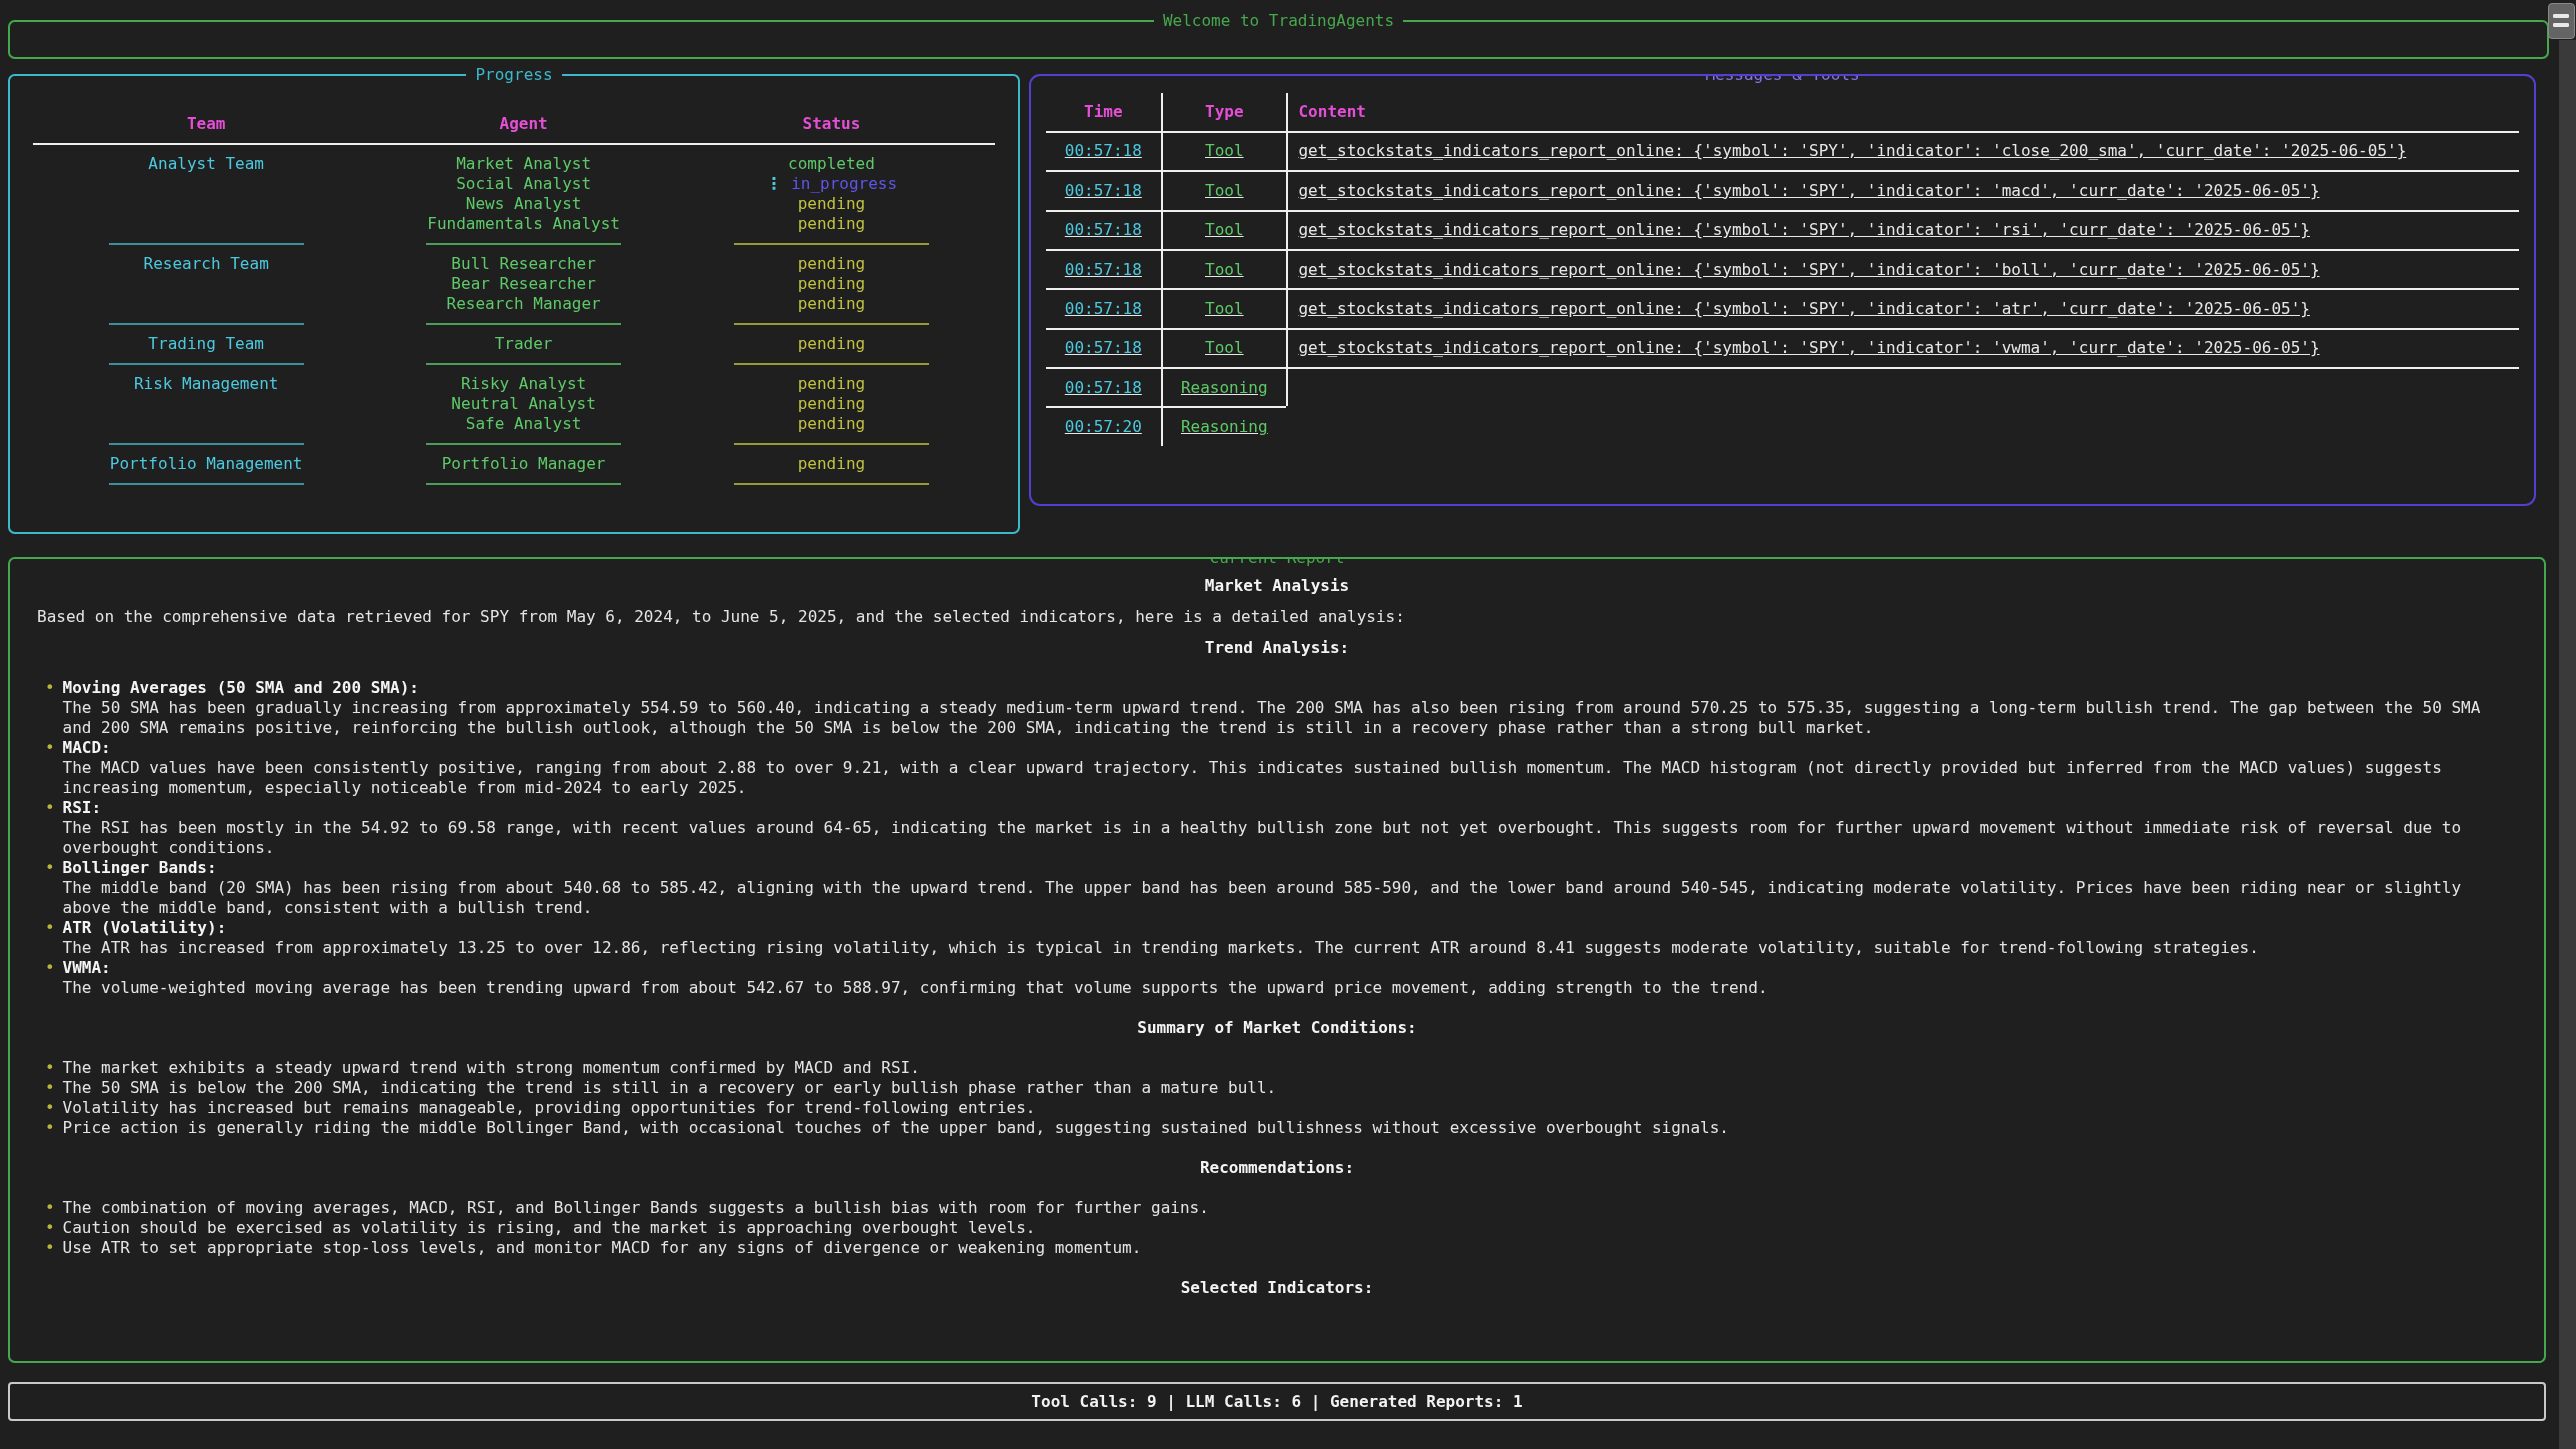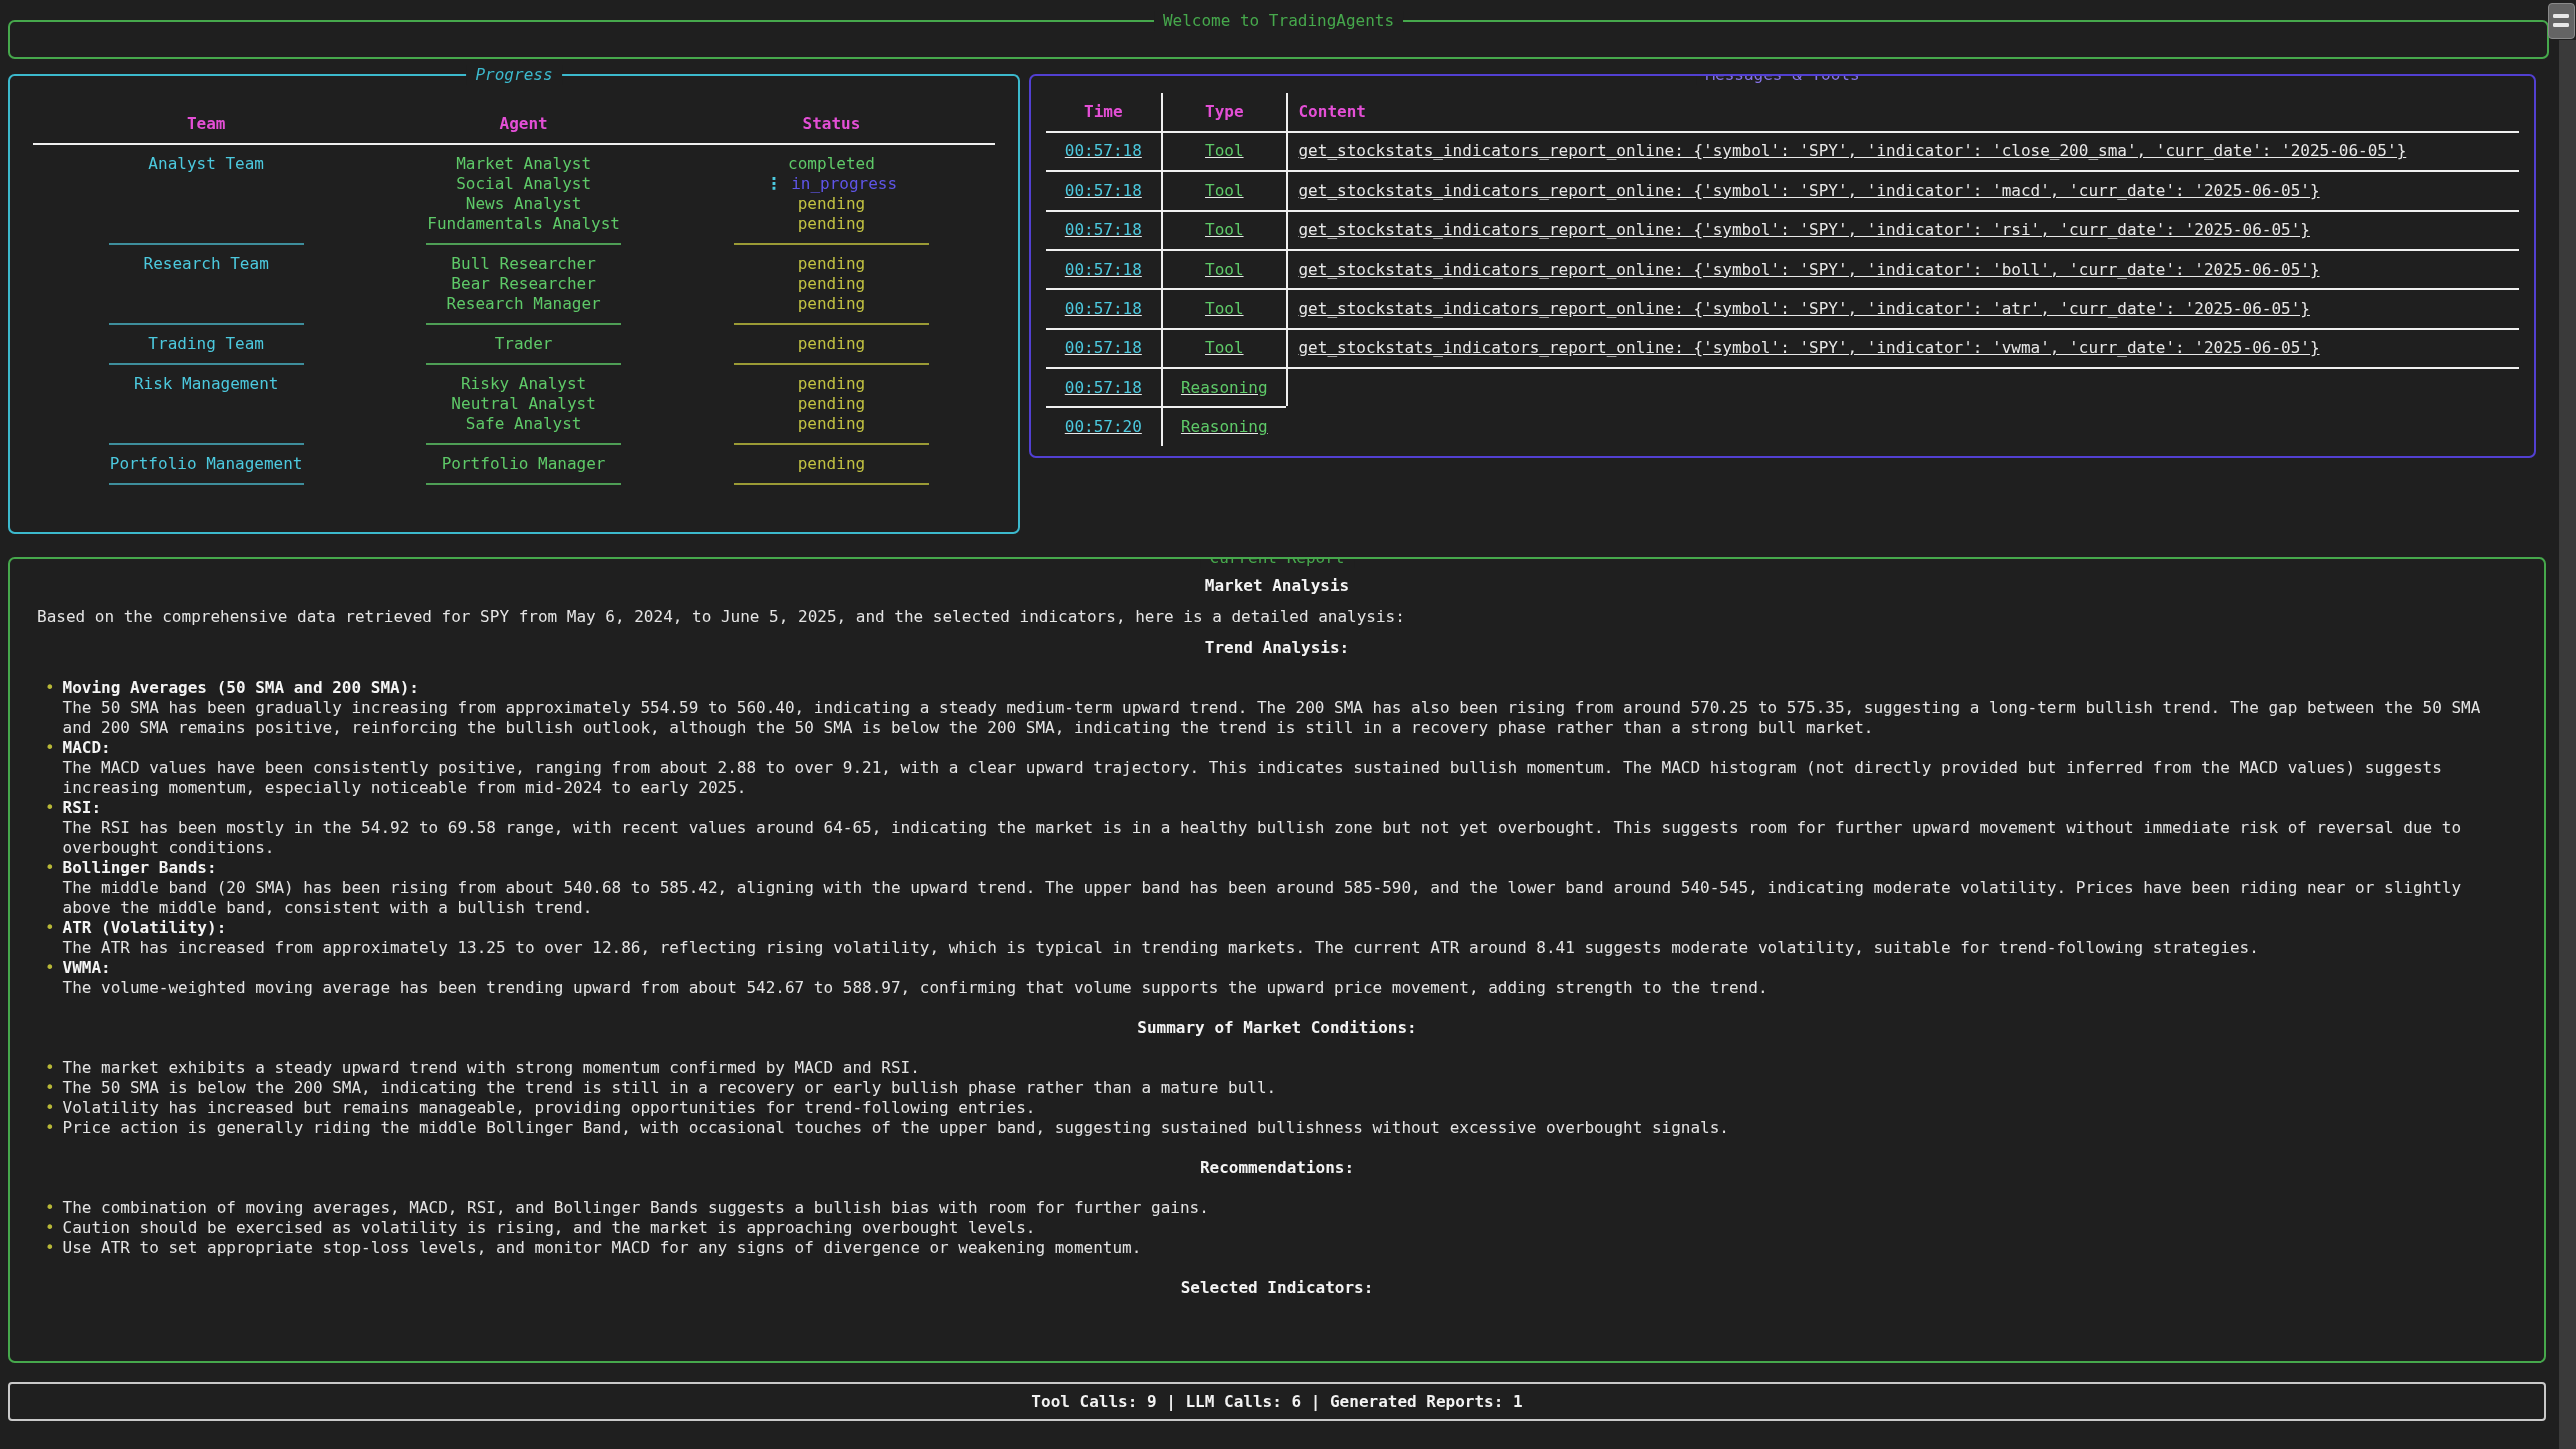--- a/index.html
+++ b/index.html
@@ -20,40 +20,40 @@
   html,body{margin:0;padding:0;background:var(--bg);}
   .screen{position:relative;width:2576px;height:1449px;background:var(--bg);overflow:hidden;
           font-family:"DejaVu Sans Mono","Liberation Mono",monospace;font-size:16px;line-height:20px;color:var(--white);}
   .panel{position:absolute;border:2px solid;border-radius:6.7px;background:var(--bg);box-sizing:border-box;}
   .panel-title{position:absolute;top:-10.7px;left:50%;transform:translateX(-50%);background:var(--bg);padding:0 9.4px;white-space:nowrap;}
 
   .welcome{left:8px;top:20px;width:2541px;height:39px;border-color:var(--green);}
   .welcome .panel-title{color:var(--green);}
 
   .progress{left:8px;top:74px;width:1012px;height:460px;border-color:var(--cyan);}
-  .progress .panel-title{color:var(--cyan);font-style:italic;}
+  .progress .panel-title{color:var(--cyan);}
   .ptable{margin:38px 23px 0;}
   .prow{display:grid;grid-template-columns:36% 30% 34%;height:20px;align-items:center;}
   .prow .cell{text-align:center;white-space:nowrap;overflow:hidden;}
   .prow .team{color:var(--cyan-text);}
   .prow .agent{color:var(--agent-green);}
   .st-completed{color:var(--agent-green);}
   .st-pending{color:var(--yellow);}
   .st-inprogress{color:var(--blue);}
   .spin{color:var(--cyan-text);font-weight:bold;margin-right:9.4px;font-family:"DejaVu Sans Mono","DejaVu Sans",monospace;}
   .phead .cell{color:var(--magenta);font-weight:bold;}
   .hline{height:20px;position:relative;}
   .hline:before{content:"";position:absolute;left:0;right:0;top:8.7px;height:2px;background:var(--sep);}
   .prow.sep .cell{position:relative;height:20px;}
   .seg{display:block;width:195px;margin:8.7px auto 0;border-top:2px solid;}
   .team-seg{border-color:#3e8e9c;}
   .agent-seg{border-color:#4e9e55;}
   .status-seg{border-color:#9a9a35;}
 
-  .messages{left:1029px;top:74px;width:1507px;height:384px;border-color:var(--violet);overflow:hidden;}
+  .messages{left:1029px;top:74px;width:1507px;height:432px;border-color:var(--violet);overflow:hidden;border-radius:11px;}
   .messages .panel-title{color:var(--violet-title);}
   .mtable{display:grid;grid-template-columns:115px 125px 1fr;margin:17.4px 14.8px 0;}
   .mc{box-sizing:border-box;}
   .mc.c2,.mc.c3{border-left:2px solid var(--sep);}
   .mc.head{color:var(--magenta);font-weight:bold;text-align:center;padding:8.7px 0;}
   .mc.head.c3{text-align:left;padding-left:10.7px;}
   .mc.body{border-top:2px solid var(--sep);padding:8.7px 0;text-decoration:underline;}
   .mc.body.c3{padding:8.7px 10.7px;white-space:pre-wrap;word-break:break-word;}
   .mc .time{color:var(--cyan-text);}
   .mc .mtype{color:var(--agent-green);}

